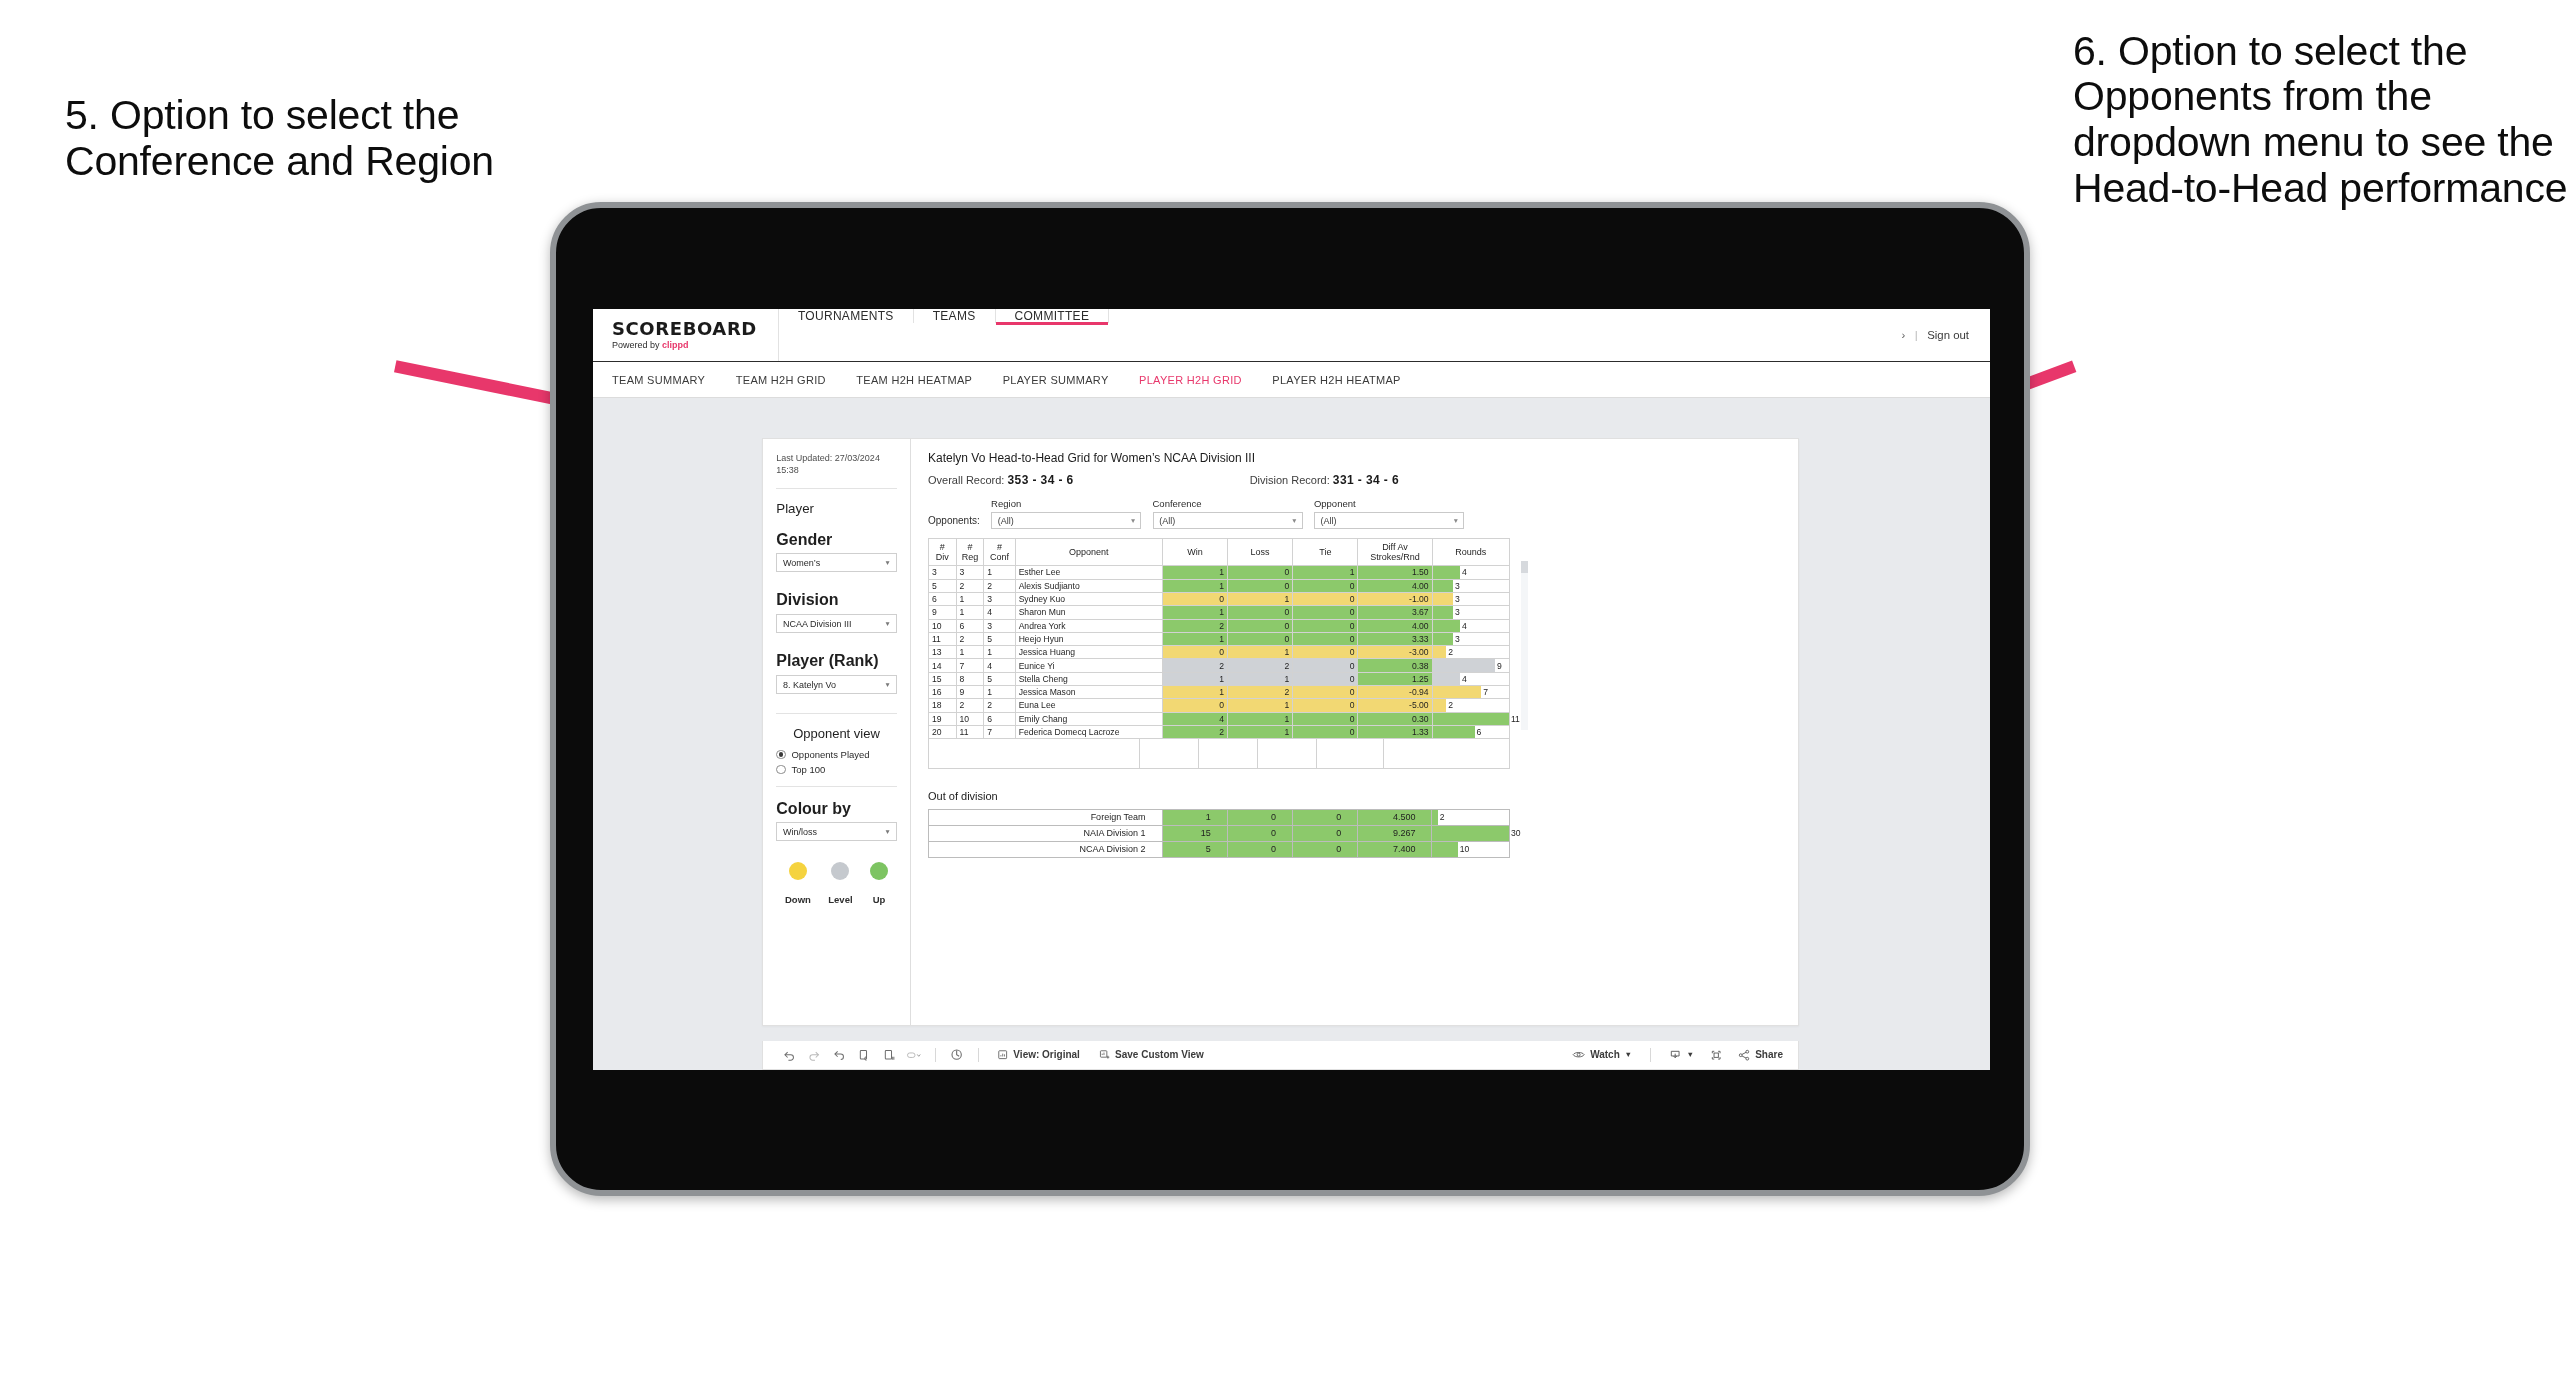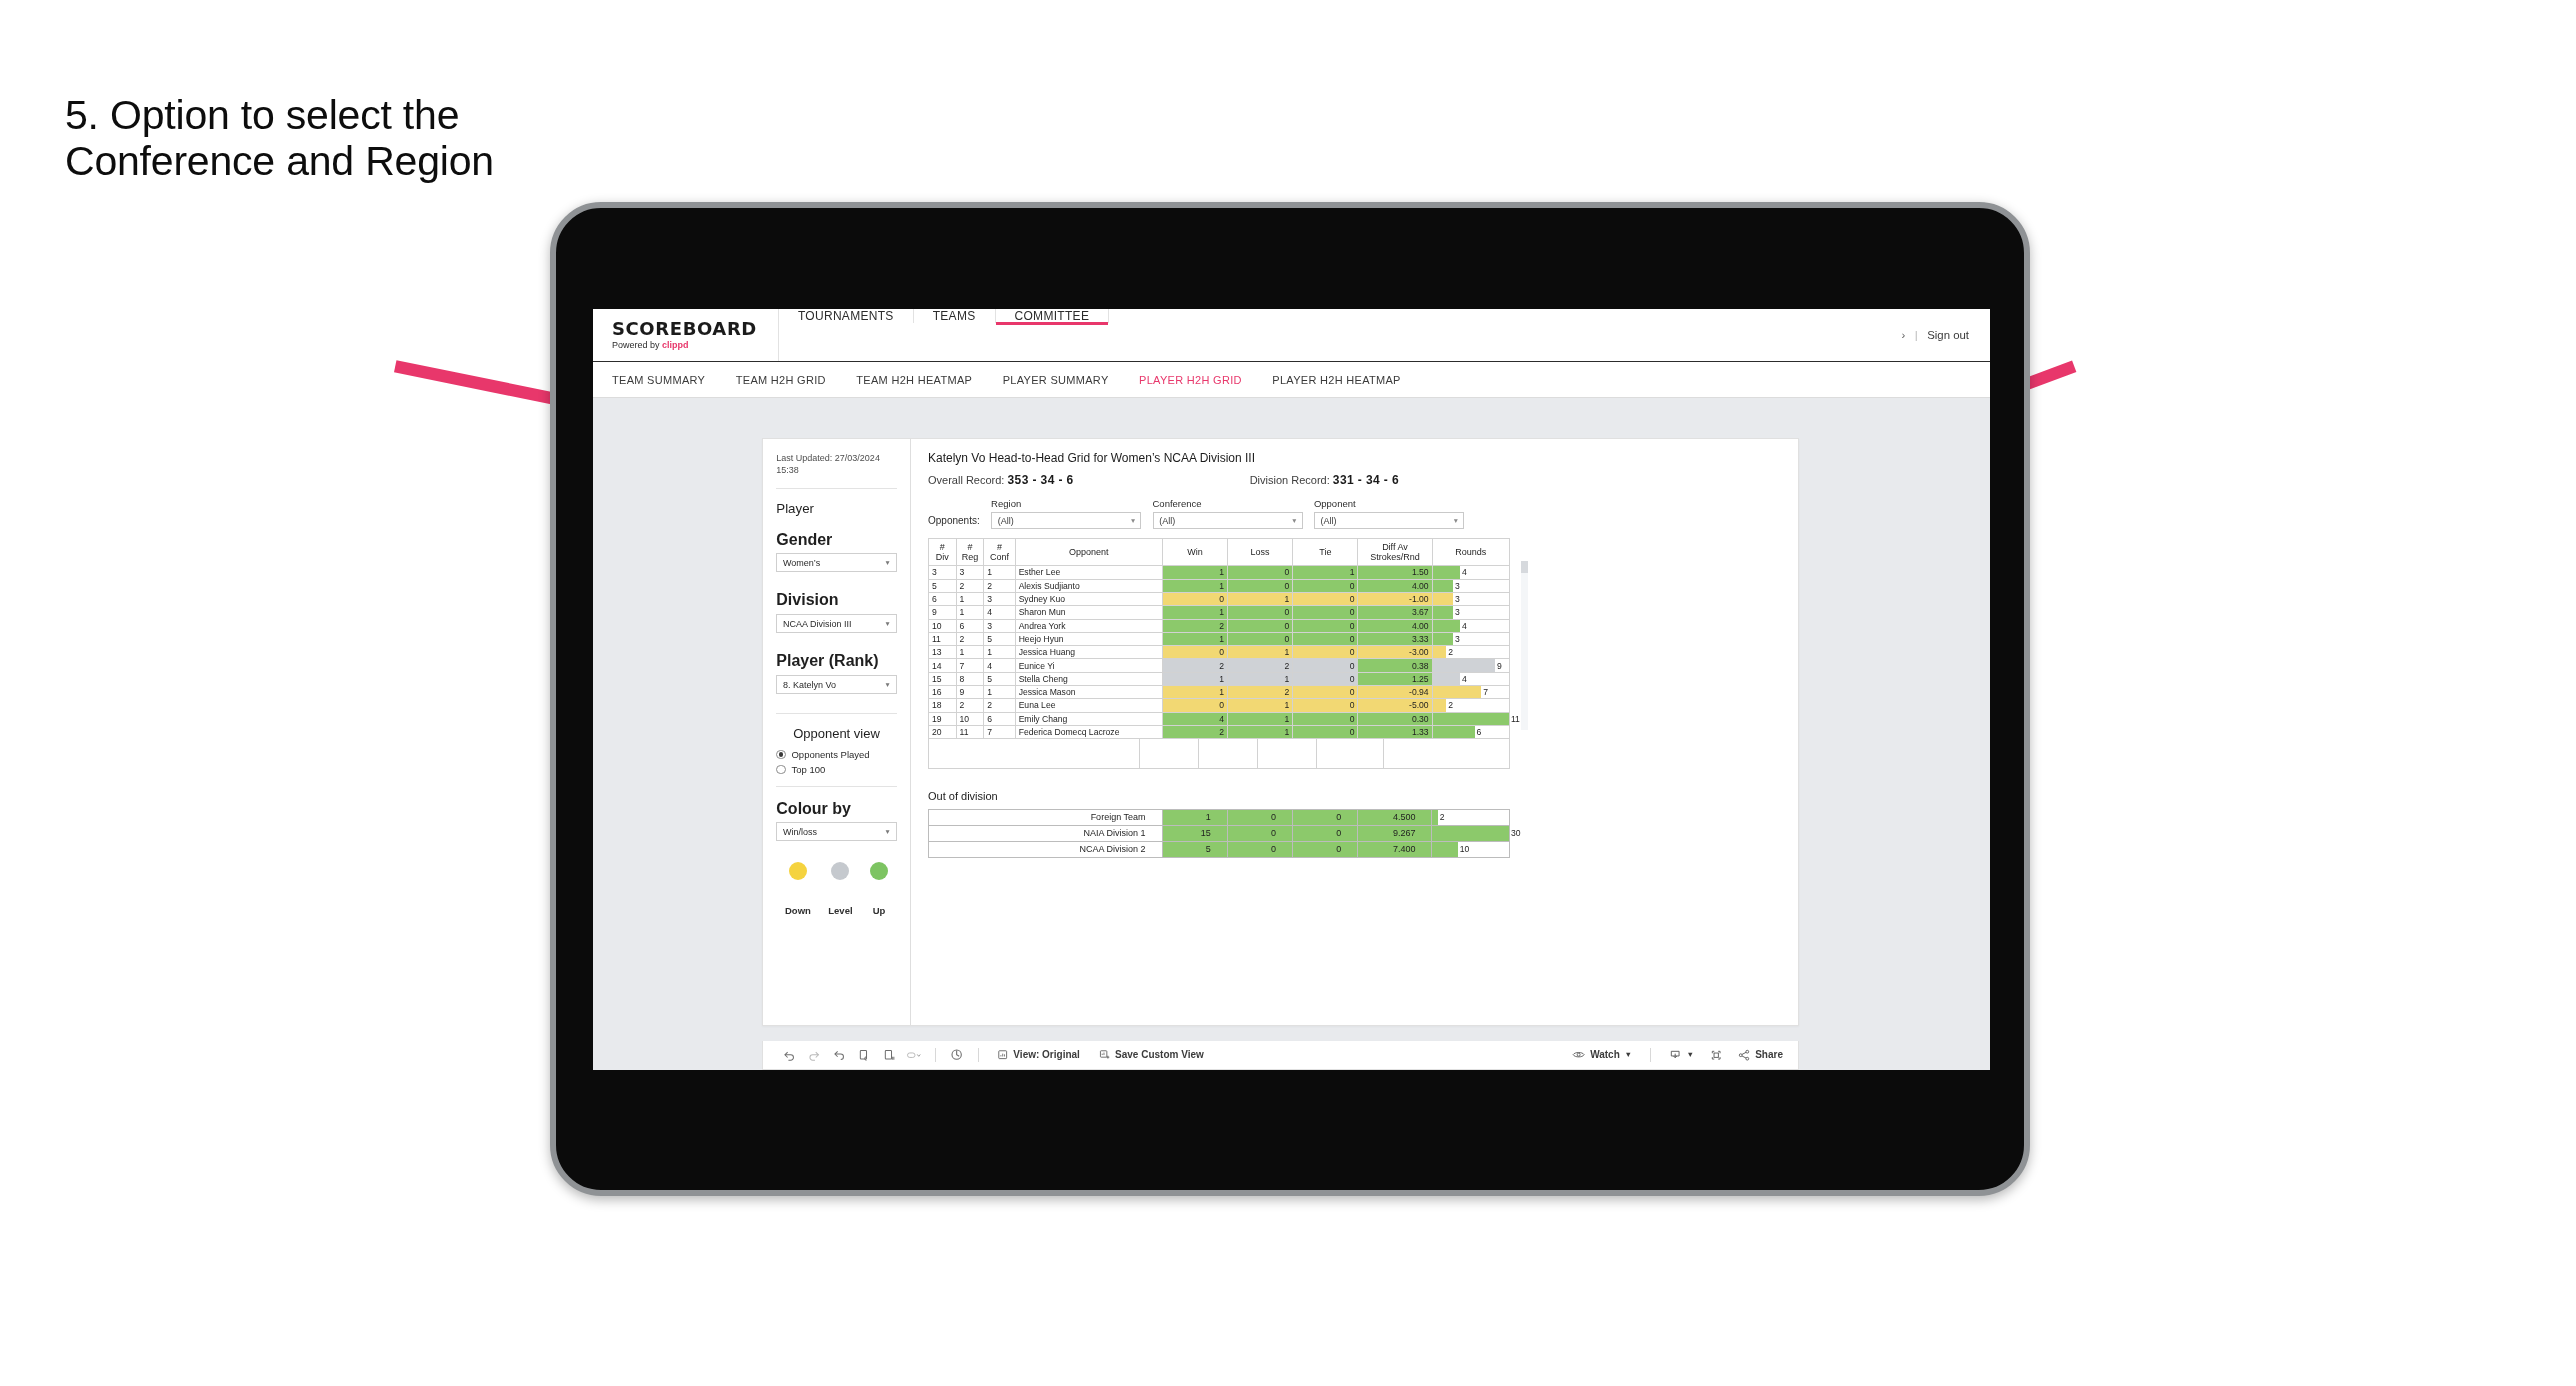--- a/index.html
+++ b/index.html
@@ -123,21 +123,21 @@
   }
   .sb-sel .caret { font-size: 6.7px; color: #7a7a7a; }
   .radio-row { display:flex; align-items:center; gap:5.7px; font-size:9.5px; color:#2b2b2b; margin-bottom:3.8px; cursor:pointer;}
   .radio {
     width: 9.5px; height: 9.5px; border-radius: 50%;
     border: 1px solid #8b8b8b; background:#fff;
     display:flex; align-items:center; justify-content:center; flex: none;
   }
   .radio.on::after { content:""; width:4.8px; height:4.8px; border-radius:50%; background:#3a3a3a; }
   .legend-dots { display:flex; justify-content: space-around; margin-top: 21px; }
-  .legend-col { display:flex; flex-direction:column; align-items:center; gap: 25px; }
+  .legend-col { display:flex; flex-direction:column; align-items:center; gap: 14px; }
   .dot { width: 18px; height: 18px; border-radius: 50%; }
   .legend-lbl { font-size: 9.5px; color: #2f2f2f; font-weight: bold; }
 
   
   .mv { flex: 1; padding: 12.4px 15px 0 17px; position: relative; }
   .mv-title { font-size: 12px; color: #1c1c1c; margin-bottom: 7.6px; }
   .mv-records { display: flex; font-size: 11px; color: #3d3d3d; margin-bottom: 11.4px; }
   .mv-records .rec2 { margin-left: 176px; }
   .mv-records b { color: #1a1a1a; font-size: 12px; letter-spacing: 0.4px; }
 
@@ -194,20 +194,21 @@
   .tb-div { width: 1px; height: 14.3px; background: #d8d8d8; margin: 0 8.6px; }
   .tb-btn { display:flex; align-items:center; gap:4.8px; padding: 0 9.5px; cursor:pointer; font-weight: bold; color:#3c3c3c;}
   .tb-spacer { flex: 1; }
 </style>
 </head>
 <body>
 
 <div id="stage">
 
   <div class="annot" id="annot-left">5. Option to select the Conference and Region</div>
+  <div class="annot" id="annot-right">6. Option to select the Opponents from the dropdown menu to see the Head-to-Head performance</div>
 
   <svg class="arrow-svg" viewBox="0 0 2707 1457">
     <defs>
       <marker id="ah" markerWidth="5" markerHeight="5" refX="2.2" refY="2.5" orient="auto">
         <path d="M0,0 L5,2.5 L0,5 z" fill="#E8376B"></path>
       </marker>
     </defs>
     <line x1="415" y1="385" x2="1150" y2="535" stroke="#E8376B" stroke-width="13" marker-end="url(#ah)"></line>
     <line x1="2180" y1="385" x2="1805" y2="525" stroke="#E8376B" stroke-width="13" marker-end="url(#ah)"></line>
   </svg>

